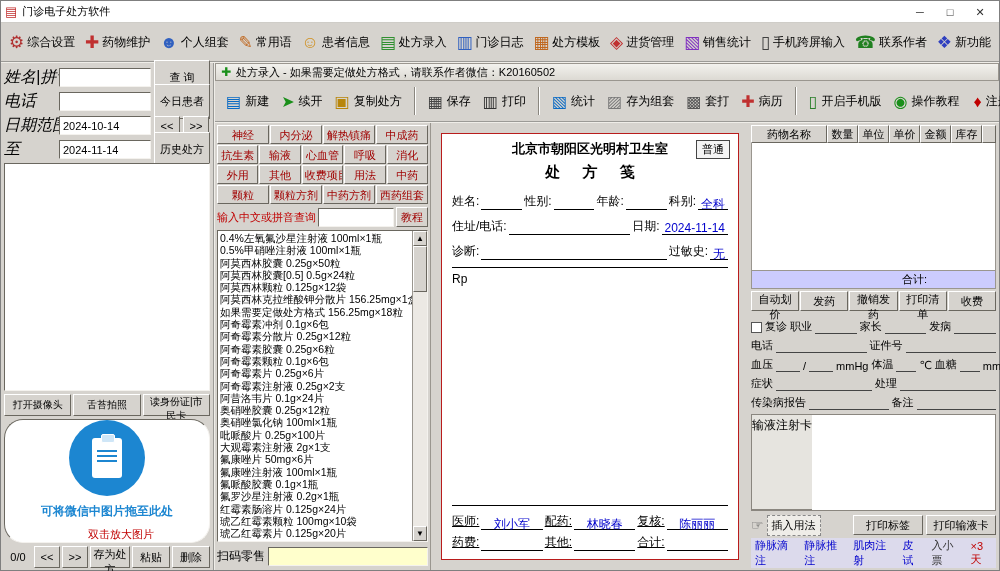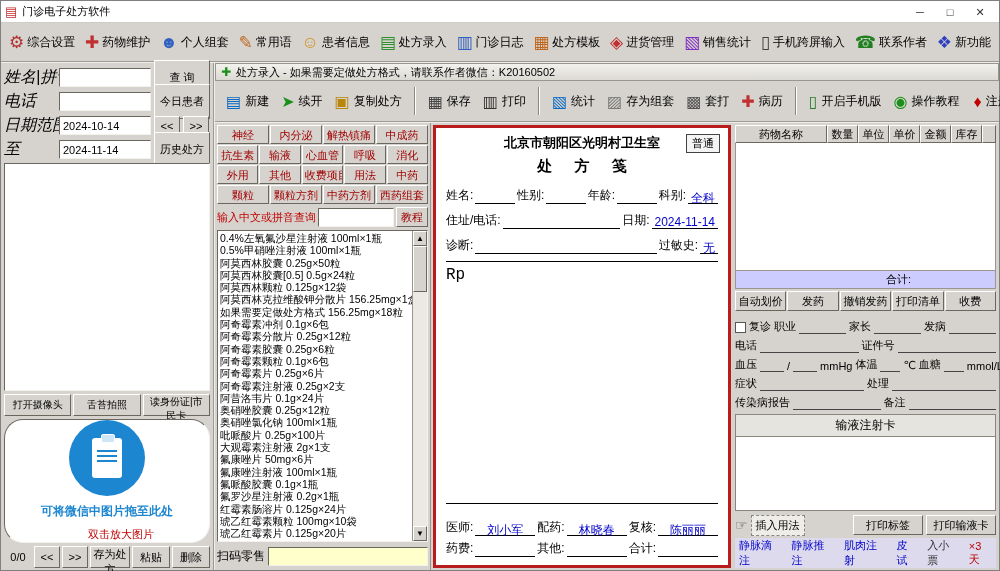--- a/index.html
+++ b/index.html
@@ -73,50 +73,50 @@
   .drug-item { cursor:pointer; }
   .vscroll { width:15px; flex:0 0 15px; background:#ece9e4; border-left:1px solid #9a968f; display:flex; flex-direction:column; }
   .sb-arrow { height:15px; flex:0 0 15px; font-size:8px; line-height:13px; }
   .sb-thumb { height:46px; flex:0 0 46px; }
   .sb-track { flex:1; }
   .barcode-row { display:flex; align-items:center; gap:3px; flex:0 0 24px; margin-top:2px; }
   .barcode-label { font-size:12px; white-space:nowrap; }
   .barcode-input { flex:1; height:20px; background:#ffffcc; }
 
   
-  .rx-col { width:298px; flex:0 0 298px; background:#fff; border:3px solid #b91c1c; margin:2px; display:flex; flex-direction:column; padding:6px 10px 4px; position:relative; }
+  .rx-col { width:298px; flex:0 0 298px; background:#fff; border:1px solid #b91c1c; margin:10px; display:flex; flex-direction:column; padding:6px 10px 4px; position:relative; }
   .rx-clinic { text-align:center; font-size:13px; font-weight:bold; }
   .rx-badge { position:absolute; right:8px; top:6px; border:1px solid #444; padding:1px 5px; font-size:11px; background:#f4f4f4; cursor:pointer; }
   .rx-title { text-align:center; font-size:15px; font-weight:bold; letter-spacing:9px; margin:5px 0 7px; text-indent:9px; }
   .rx-line { font-size:12px; display:flex; align-items:flex-end; margin:4px 0; gap:2px; }
   .rx-line .lbl { white-space:nowrap; }
   .u { border-bottom:1px solid #000; height:14px; min-width:14px; }
   .u.f1 { flex:1; } .u.f2 { flex:1.4; }
   .bv { color:#0000cc; text-align:center; padding:0 3px; }
   .rx-hr { border-top:1px solid #000; margin:3px 0 2px; }
-  .rp { font-family:Liberation Mono, monospace; font-size:16px; margin:2px 0; }
+  .rp { font-family:Liberation Sans, sans-serif; font-size:12px; margin:2px 0; }
   .rx-spacer { flex:1; }
-  .rx-footer { border-top:1px solid #000; padding-top:11px; }
+  .rx-footer { border-top:1px solid #000; padding-top:3px;text-decoration:underline; }
 
   
   .info-col { flex:1; display:flex; flex-direction:column; min-width:0; padding:2px 3px 2px 2px; }
   .dt-head { display:flex; flex:0 0 18px; }
   .dt-h { width:31px; flex:0 0 31px; height:18px; line-height:15px; font-size:11px; }
   .dt-h:first-child { flex:1; width:auto; }
   .dt-h.narrow { width:14px; flex:0 0 14px; }
   .dt-body { flex:0 0 128px; background:#fff; border:1px solid #9a968f; border-top:none; }
   .dt-total { flex:0 0 18px; background:#ccccfe; border:1px solid #9a968f; border-top:none; font-size:11px; line-height:16px; padding-left:150px; }
   .action-row { display:flex; gap:1px; flex:0 0 20px; margin-top:2px; }
   .action-row .btn { flex:1; height:20px; }
   .form-area { font-size:11px; margin-top:4px; }
   .f-row { display:flex; align-items:flex-end; height:19px; gap:3px; white-space:nowrap; }
   .fu { border-bottom:1px solid #444; height:13px; flex:1; min-width:10px; }
   .fu.w24 { flex:0 0 24px; } .fu.w20 { flex:0 0 20px; }
   .chk { width:11px; height:11px; background:#fff; border:1px solid #555; margin-bottom:1px; flex:0 0 11px; cursor:pointer; }
-  .infusion-box { flex:1; border:1px solid #8a867f; margin-top:4px; min-height:40px; display:flex; flex-direction:column; }
+  .infusion-box { flex:1; border:1px solid #8a867f; margin-top:4px; min-height:40px; display:flex; }
   .infusion-title { text-align:center; font-size:12px; padding:2px 0; border-bottom:1px solid #8a867f; background:#e6e4df; }
   .ib-row1 { display:flex; align-items:center; gap:3px; flex:0 0 22px; margin-top:3px; }
   .hand-icon { font-size:14px; color:#555; }
   .insert-usage { font-size:11px; border:1px dashed #888; padding:2px 4px; cursor:pointer; background:#efede8; }
   .ib-row1 .btn { height:20px; }
   .pl-btn { width:70px; } .pi-btn { width:70px; }
   .ib-row2 { display:flex; align-items:center; gap:9px; flex:0 0 20px; margin-top:2px; background:#dcdaec; padding:0 4px; font-size:11px; }
   .usage-link { cursor:pointer; }
 </style>
 </head>

